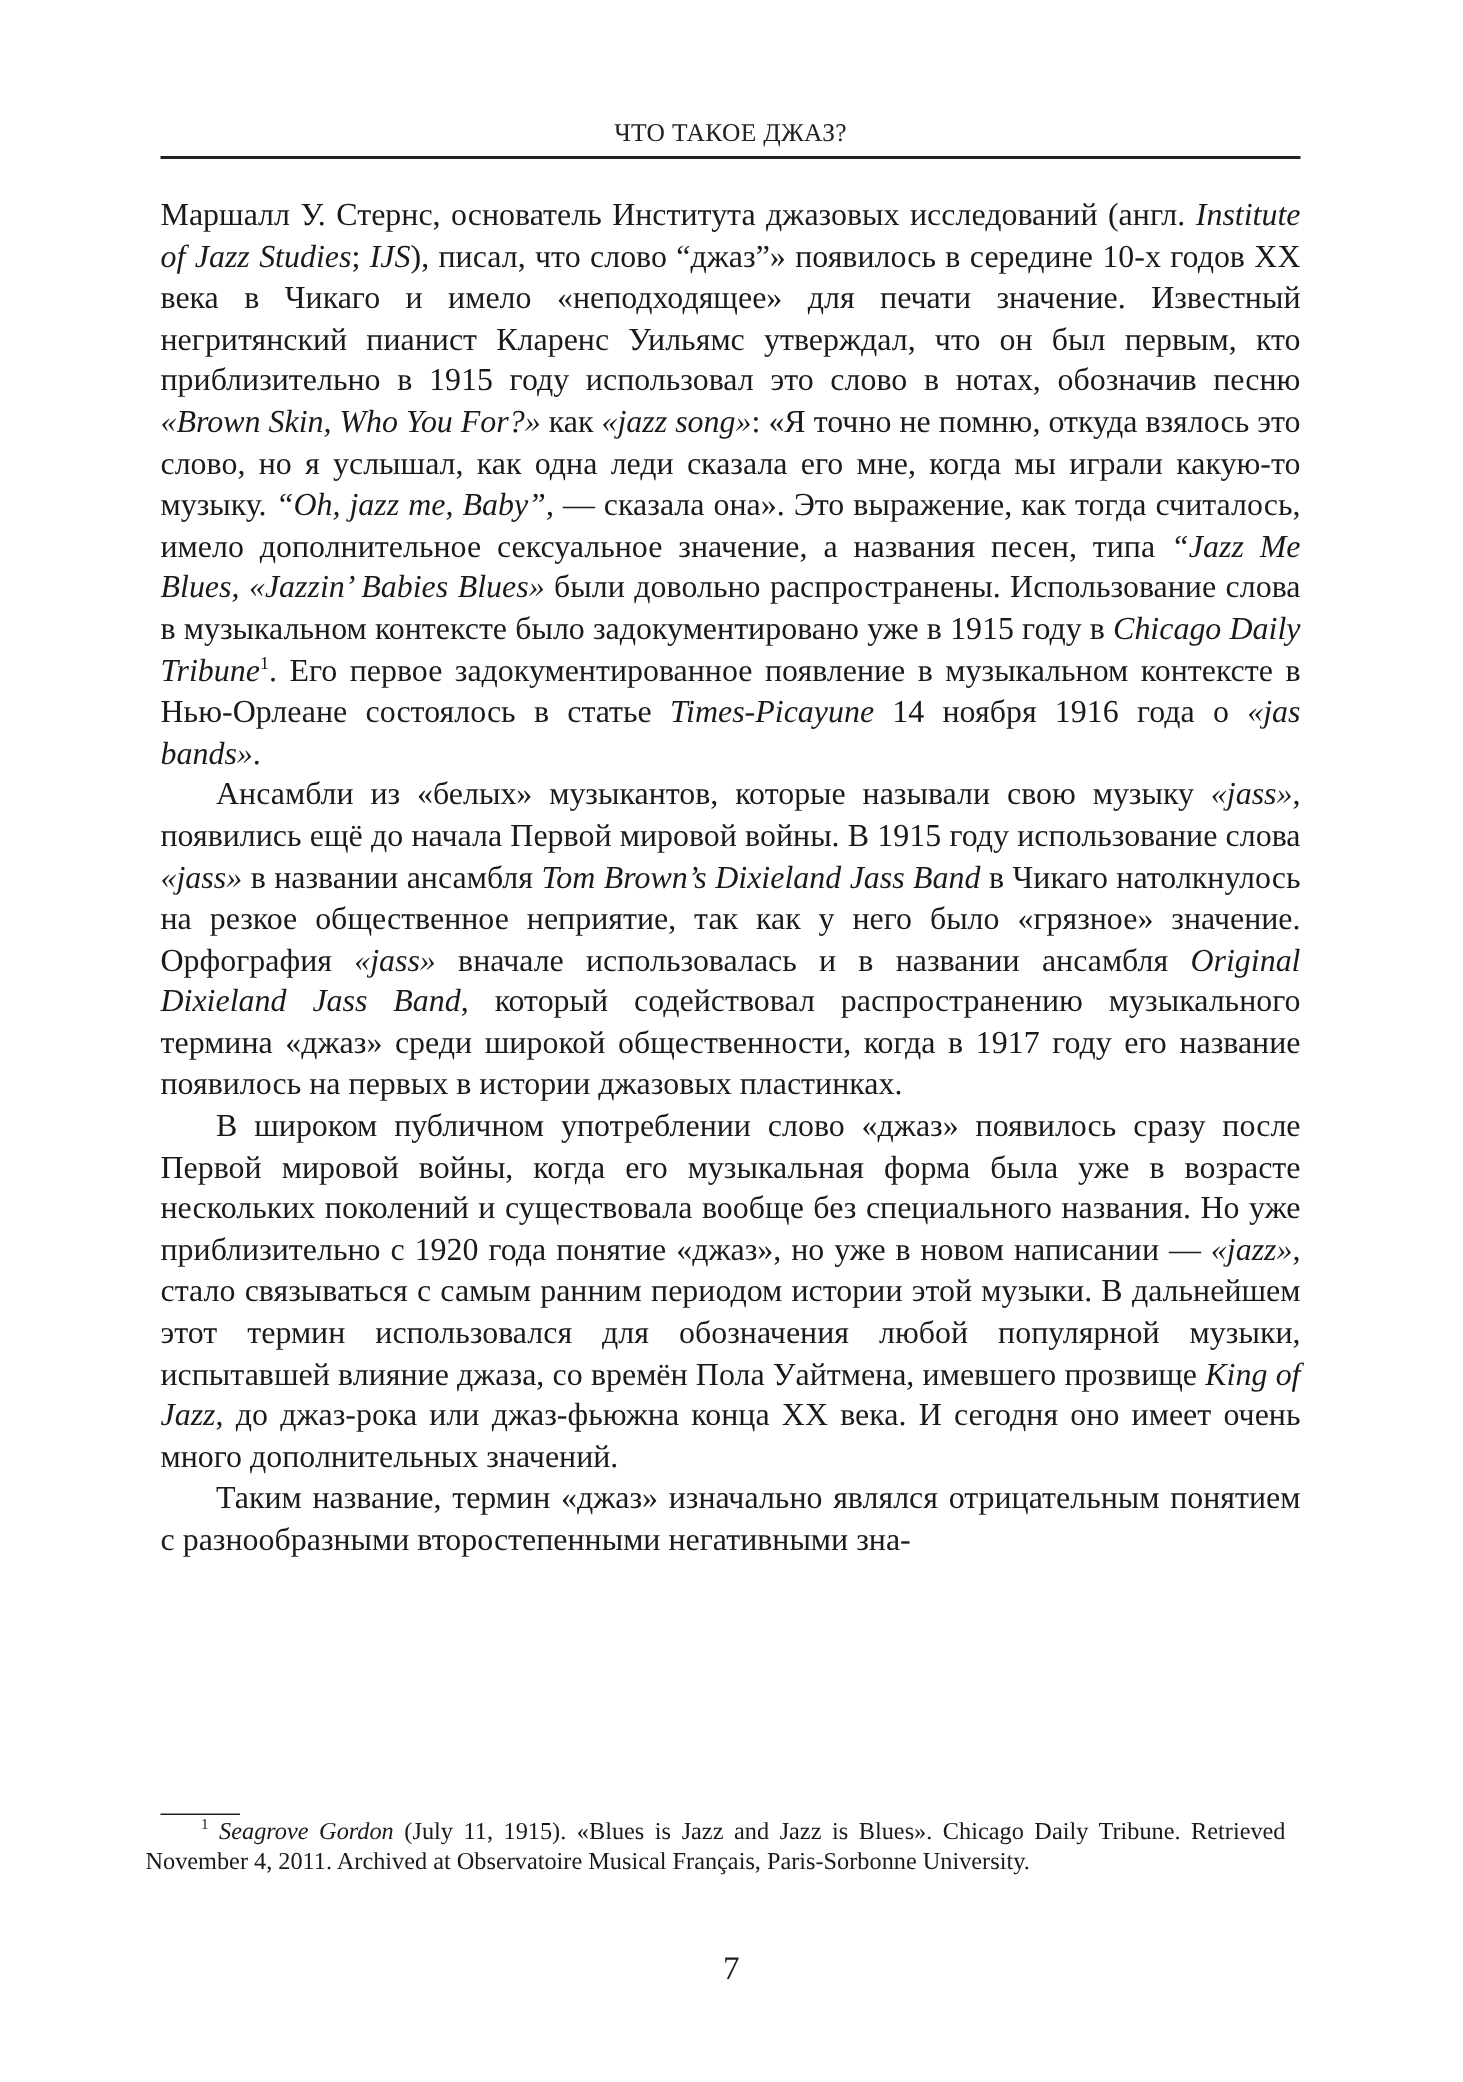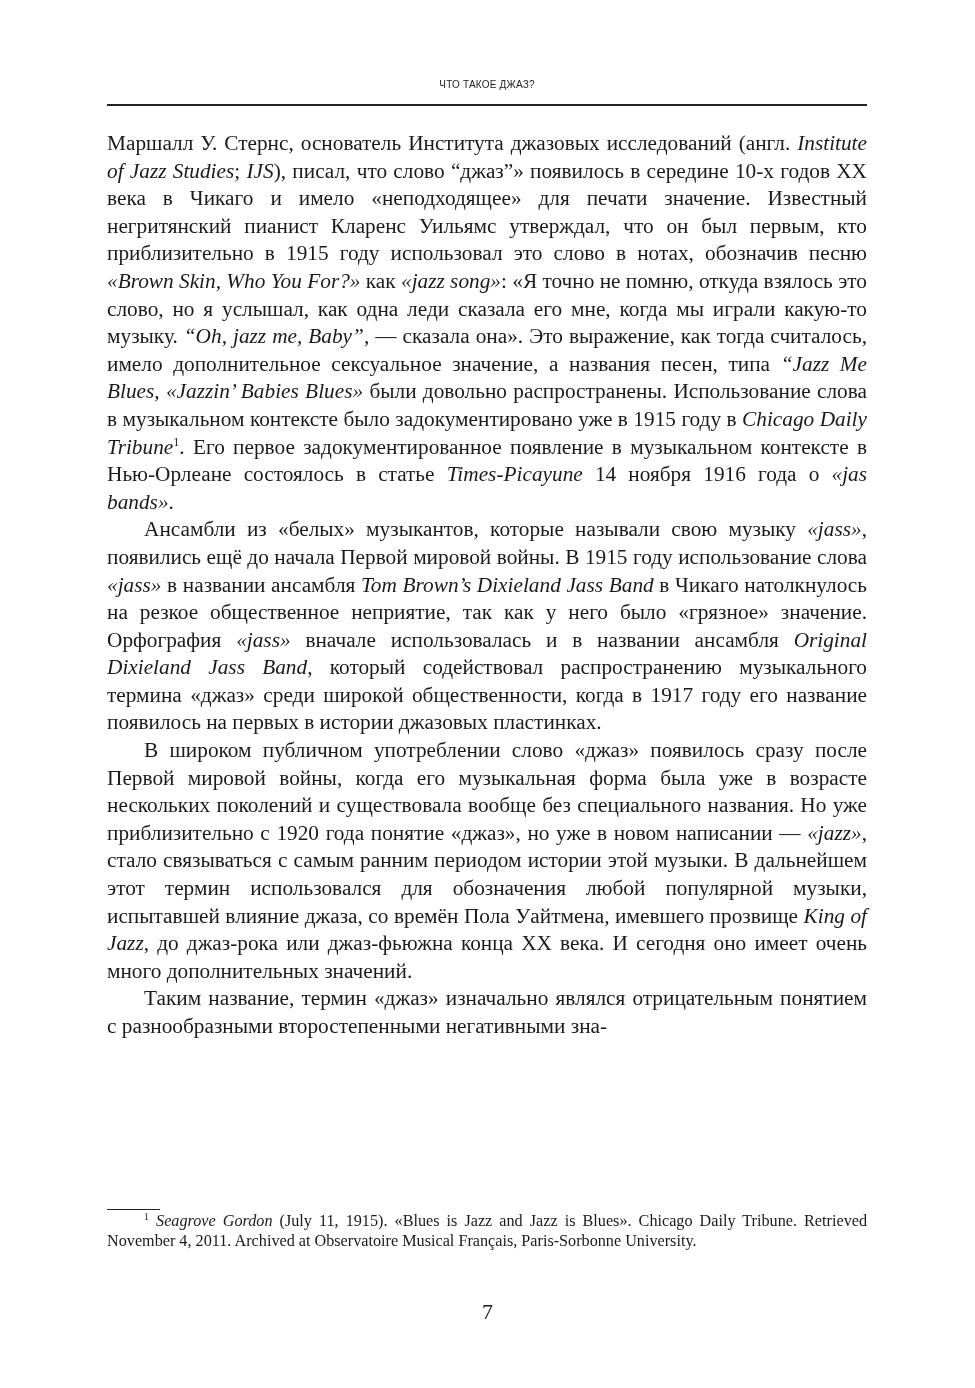--- a/index.html
+++ b/index.html
@@ -14,22 +14,22 @@
       overflow: hidden;
       color: #1a1a1a;
       font-family: "Liberation Serif", "DejaVu Serif", serif;
     }
     .running-head {
       position: absolute;
       left: 107px;
       top: 79px;
       width: 760px;
       text-align: center;
-      font-family: Liberation Sans, sans-serif;
-      font-size: 10px;
+      font-family: Liberation Serif, serif;
+      font-size: 17px;
       letter-spacing: 0.2px;
       color: #222;
     }
     .head-rule {
       position: absolute;
       left: 107px;
       top: 104px;
       width: 760px;
       height: 1.5px;
       background: #222;
@@ -61,21 +61,21 @@
     .footnote-rule {
       position: absolute;
       left: 107px;
       top: 1209px;
       width: 53px;
       height: 1.2px;
       background: #222;
     }
     .footnote {
       position: absolute;
-      left: 107px;
+      left: 97px;
       top: 1212px;
       width: 760px;
       font-size: 16.2px;
       line-height: 19.6px;
       text-align: justify;
     }
     .footnote .fn-first {
       text-indent: 37px;
       display: block;
     }

